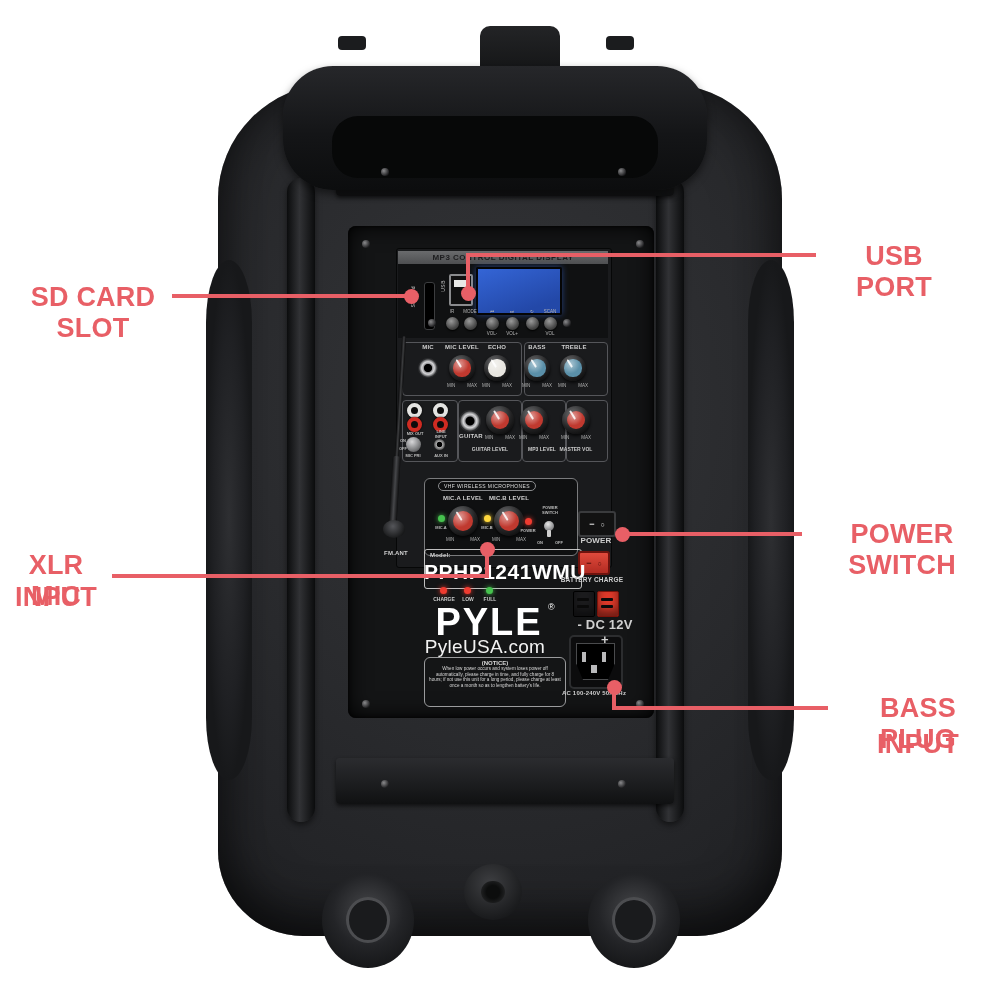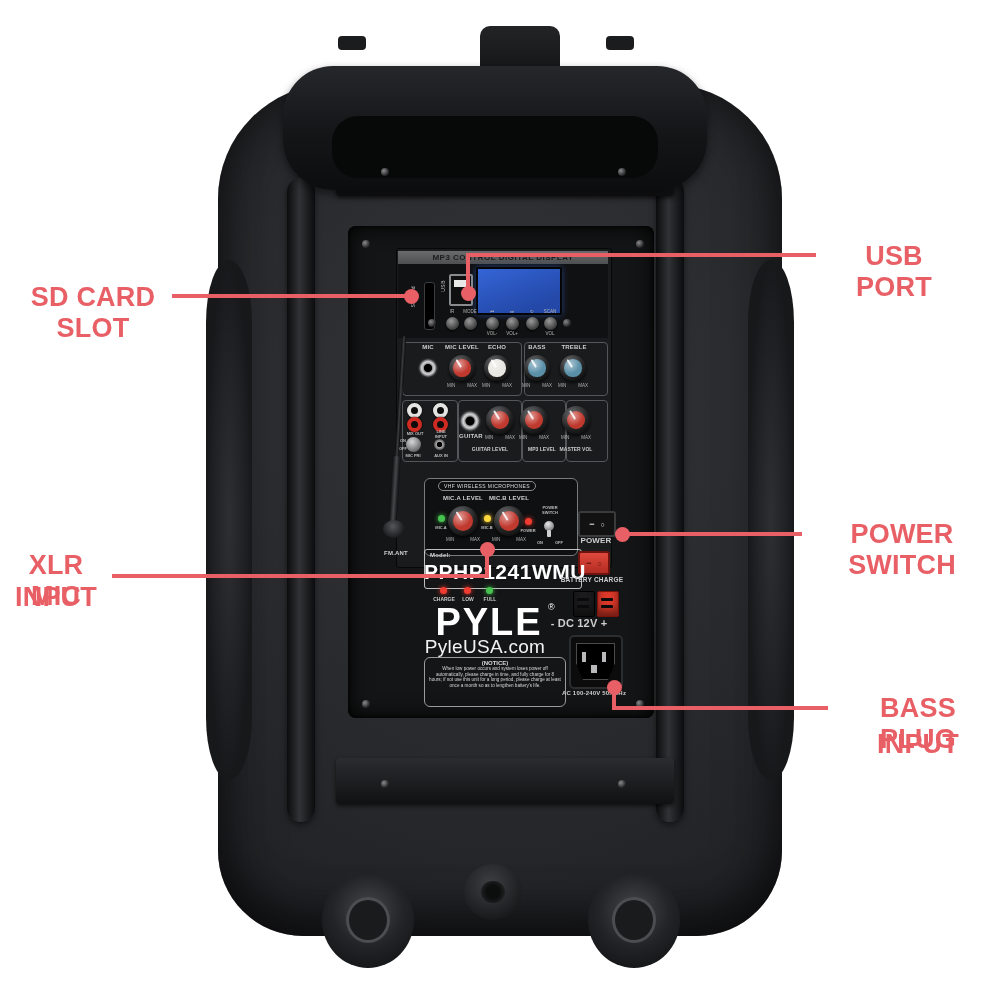--- a/index.html
+++ b/index.html
@@ -290,21 +290,21 @@
   </div>
   <div class="abs lbl" style="left:560px;top:576px;width:64px;font-size:6.5px;">BATTERY CHARGE</div>
   <div class="abs terminal term-black" style="left:573px;top:591px;">
     <span class="term-slot" style="top:6px;"></span>
       <span class="term-slot" style="top:13px;"></span>
   </div>
   <div class="abs terminal term-red" style="left:597px;top:591px;">
     <span class="term-slot" style="top:6px;"></span>
       <span class="term-slot" style="top:13px;"></span>
   </div>
-  <div class="abs lbl" style="left:548px;top:617px;width:62px;font-size:11px;">- DC 12V +</div>
+  <div class="abs lbl" style="left:574px;top:617px;width:62px;font-size:13px;">- DC 12V +</div>
   <div class="abs iec-outer"></div>
   <div class="abs iec-inner"></div>
   <div class="abs iec-pin" style="left:582px;top:652px;width:4px;height:10px;"></div>
   <div class="abs iec-pin" style="left:602px;top:652px;width:4px;height:10px;"></div>
   <div class="abs iec-pin" style="left:591px;top:665px;width:6px;height:8px;"></div>
   <div class="abs lbl" style="left:556px;top:690px;width:76px;font-size:6px;">AC 100-240V 50/60Hz</div>
 
   <div class="abs co-label" style="left:12px;top:282px;width:162px;">SD CARD SLOT</div>
   <div class="abs co-line" style="left:172px;top:294px;width:236px;height:4px;"></div>
   <div class="abs co-dot" style="left:404px;top:289px;"></div>

